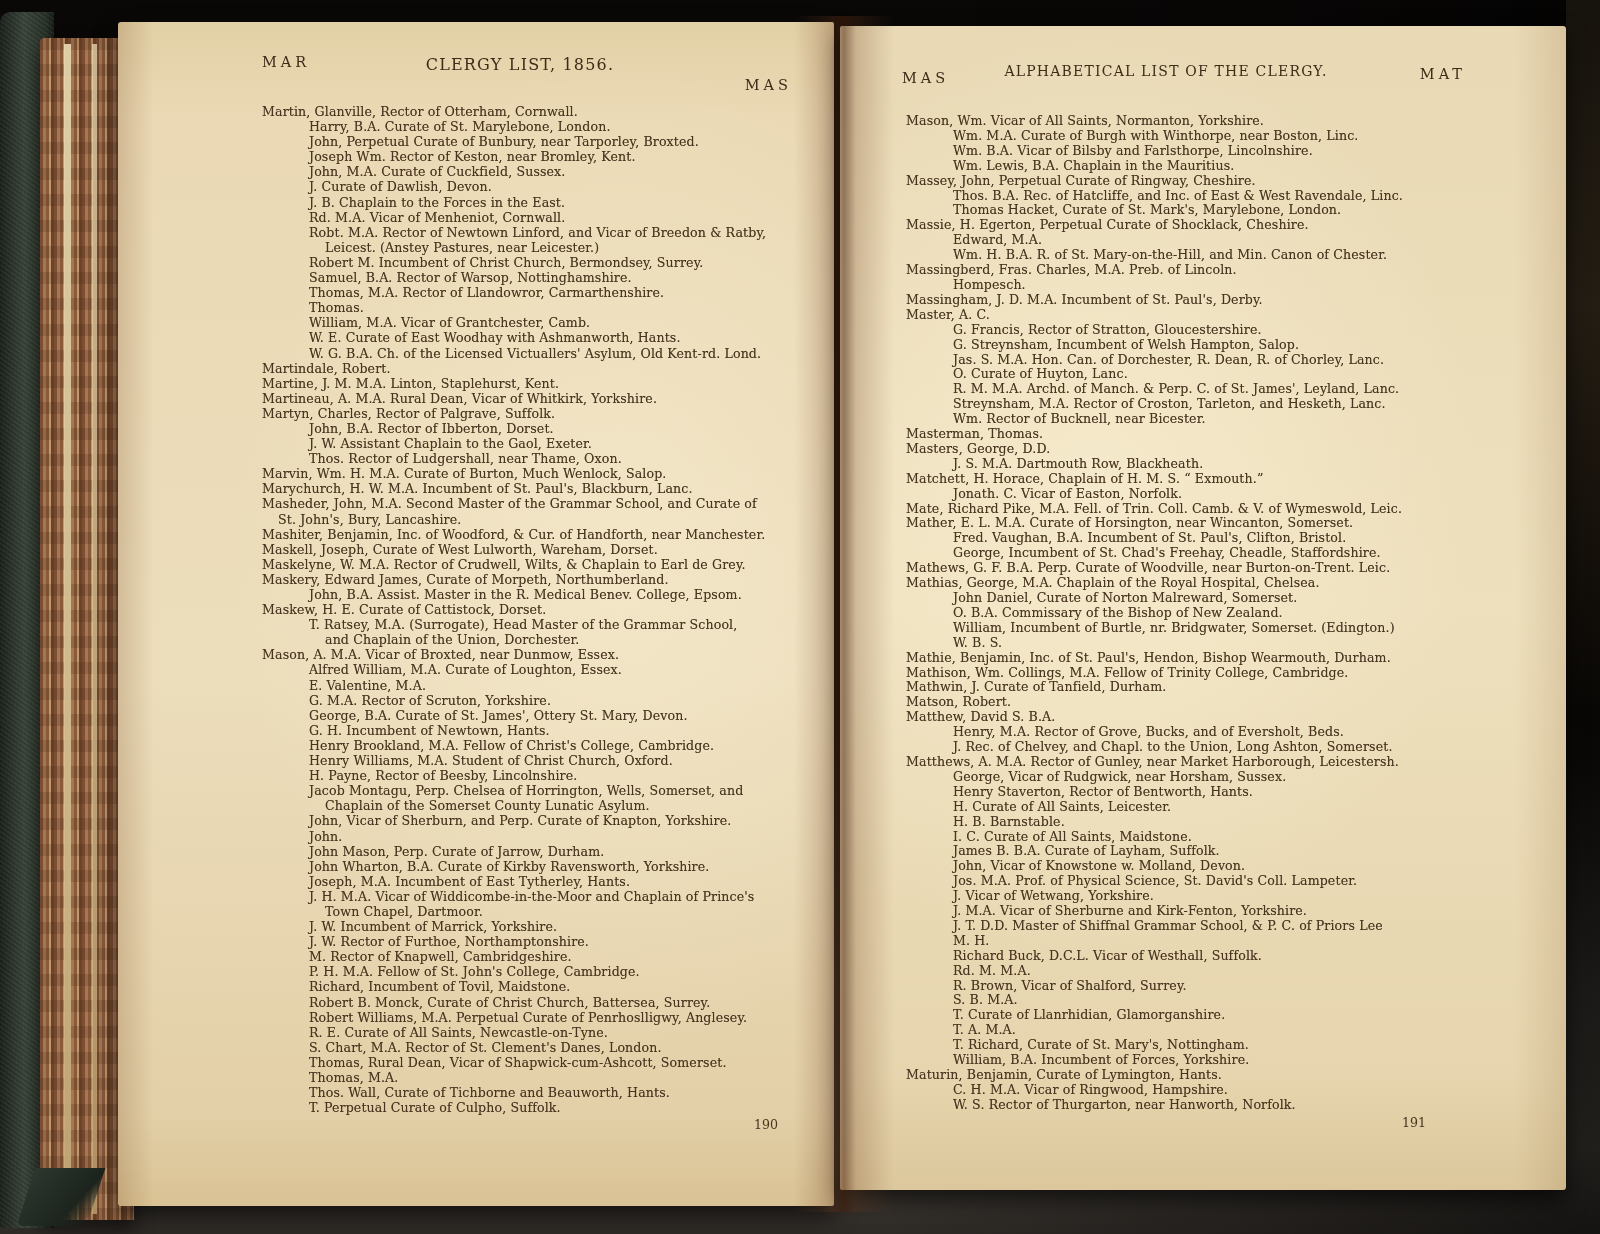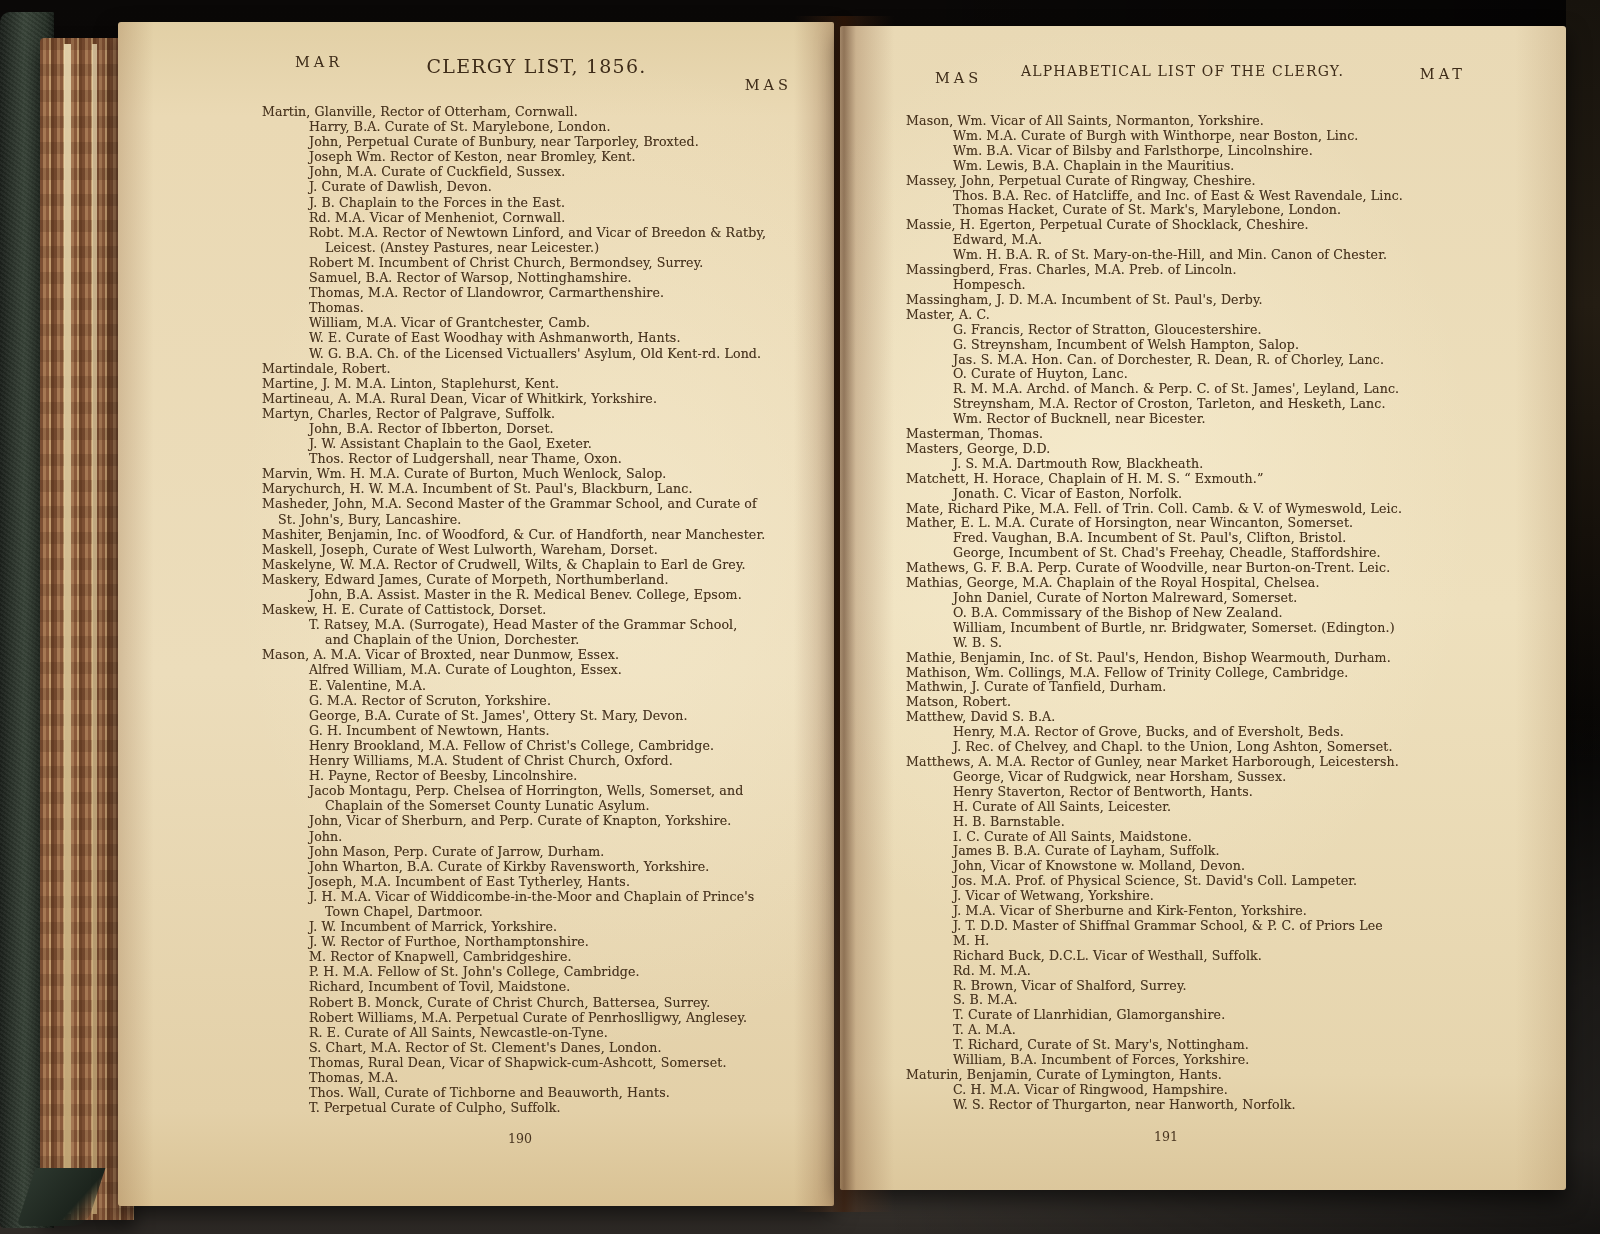--- a/index.html
+++ b/index.html
@@ -65,43 +65,43 @@
   .gutter {
     position:absolute; left:794px; top:16px; width:100px; height:1196px;
     background:linear-gradient(90deg, rgba(90,45,18,0) 0%, rgba(110,60,28,0.28) 38%,
       rgba(70,32,10,0.55) 50%, rgba(110,60,28,0.25) 62%, rgba(90,45,18,0) 100%);
     pointer-events:none;
   }
   
   .textblock { position:absolute; color:#46321f; }
   .page-left  .textblock { left:144px; top:30px; width:516px; }
   .page-right .textblock { left:66px;  top:36px; width:520px; }
-  .hdr { position:relative; height:50px;margin-left:33px; }
+  .hdr { position:relative; height:50px; }
   .hdr span { position:absolute; white-space:nowrap; color:#3e2c19; }
   .hdr .h-l { left:0; font-size:14.5px; letter-spacing:4px; }
-  .hdr .h-c { left:50%; transform:translateX(-50%); font-size:19px; letter-spacing:1.2px; }
+  .hdr .h-c { left:50%; transform:translateX(-50%); font-size:16px; letter-spacing:1.2px; }
   .hdr .h-r { right:-14px; font-size:14.5px; letter-spacing:4px; }
   .page-left  .hdr .h-l { top:2px; }
   .page-left  .hdr .h-c { top:3px; }
   .page-left  .hdr .h-r { top:25px; }
   .page-right .hdr .h-l { top:8px; left:-4px; }
   .page-right .hdr .h-c { top:1px; font-size:14px; }
   .page-right .hdr .h-r { top:4px; right:-40px; }
   .lines { margin-top:2px; }
   .ln {
     white-space:nowrap; font-size:12.6px; letter-spacing:0.12px;
     color:#48341f; text-shadow:0 0 0.4px rgba(72,52,31,0.45);
   }
   .page-left  .ln { line-height:15.1px; }
   .page-right .ln { line-height:14.9px; }
   .i0 { padding-left:0; }
   .i1 { padding-left:16px; }  
   .i2 { padding-left:47px; }  
   .i3 { padding-left:63px; }  
-  .pgnum { text-align:center; font-size:12.6px; margin-top:16px; color:#48341f; }
+  .pgnum { text-align:right; font-size:12.6px; margin-top:2px; color:#48341f; }
 </style>
 </head>
 <body>
 
 <div class="scene">
 
   <div class="cover-left"></div>
   <div class="fore-edge">
     <div class="sliver1"></div>
     <div class="sliver2"></div>

